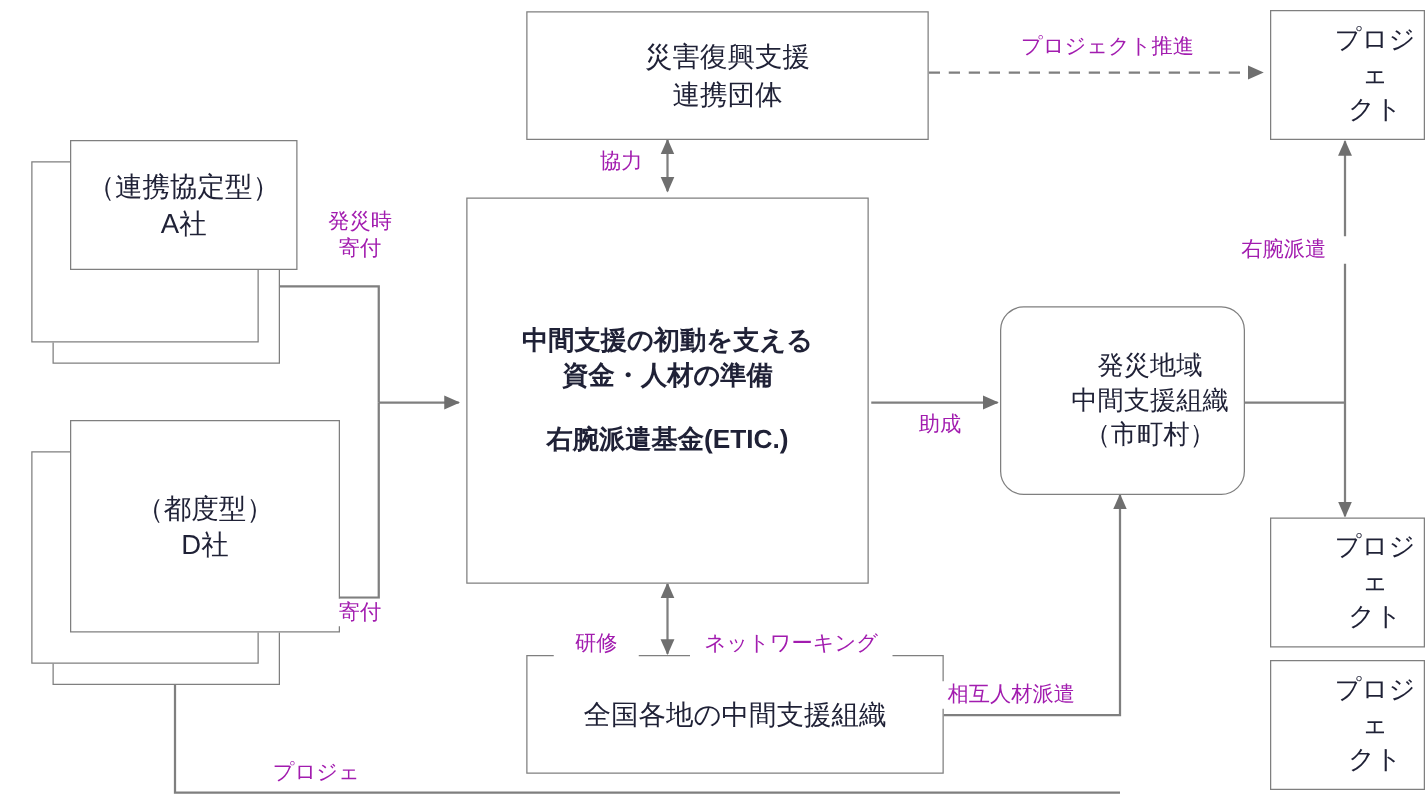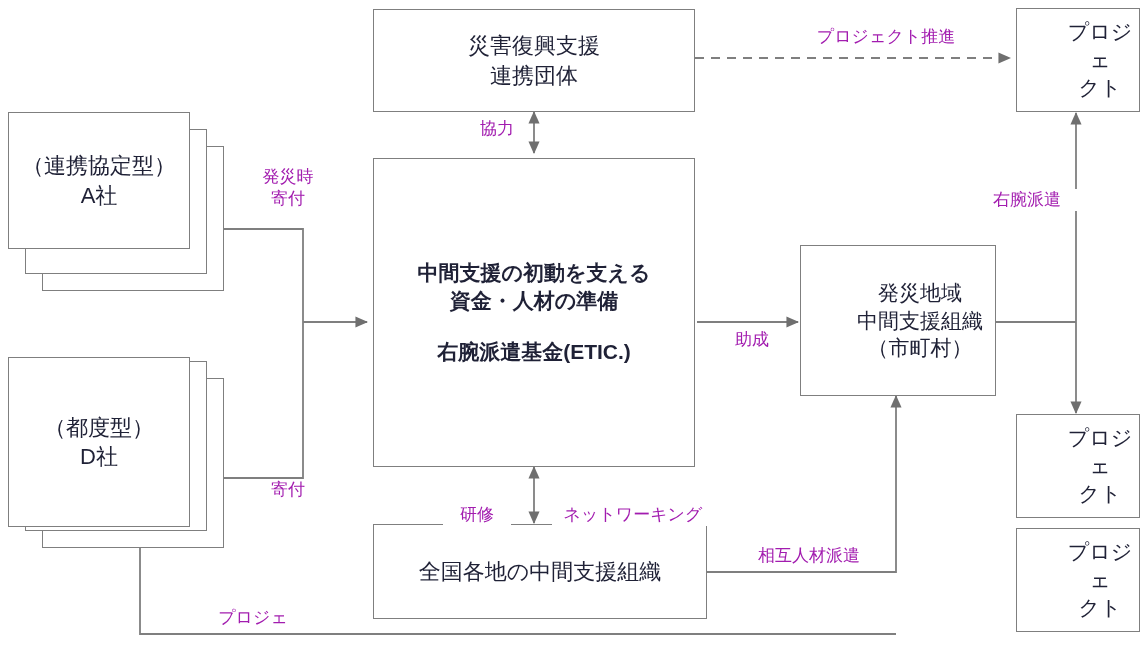--- a/index.html
+++ b/index.html
@@ -51,21 +51,21 @@
   }
   .edge-label {
     position: absolute;
     background: #ffffff;
     color: #a21caf;
     white-space: pre-line;
     text-align: center;
     line-height: 1.28;
     padding: 0 3px;
   }
-  .fs-22 { font-size: 22px; }
+  .fs-22 { font-size: 22px; margin-left: 48px; }
   .fs-21 { font-size: 21px; padding-left: 44px; }
   .fs-17 { font-size: 17px; }
   .center-main {
     font-weight: bold;
     font-size: 21px;
     line-height: 1.34;
     white-space: pre-line;
   }
   .center-sub {
     font-size: 21px;
@@ -120,39 +120,39 @@
     </g>
   </svg>
 
   <div class="node fs-22" style="left:373px; top:9px; width:322px; height:103px;">
     <span class="node-label">災害復興支援
 連携団体</span>
   </div>
 
   <div class="stack-card" style="left:42px; top:146px; width:182px; height:145px;"></div>
   <div class="stack-card" style="left:25px; top:129px; width:182px; height:145px;"></div>
-  <div class="node fs-22" style="left:8px; top:112px; width:182px; height:137px;">
+  <div class="node fs-22" style="left:8px; top:112px; width:182px; height:104px;">
     <span class="node-label">（連携協定型）
 A社</span>
   </div>
 
   <div class="stack-card" style="left:42px; top:378px; width:182px; height:170px;"></div>
   <div class="stack-card" style="left:25px; top:361px; width:182px; height:170px;"></div>
-  <div class="node fs-22" style="left:8px; top:357px; width:182px; height:170px;">
+  <div class="node fs-22" style="left:8px; top:336px; width:216px; height:170px;">
     <span class="node-label">（都度型）
 D社</span>
   </div>
 
   <div class="node" style="left:373px; top:158px; width:322px; height:309px;">
     <span class="center-main">中間支援の初動を支える
 資金・人材の準備</span>
     <span class="center-sub">右腕派遣基金(ETIC.)</span>
   </div>
 
-  <div class="node fs-21" style="left:800px; top:245px; width:196px; height:151px;">
+  <div class="node fs-21" style="left:800px; top:245px; width:196px; height:151px;border-radius:19px;">
     <span class="node-label">発災地域
 中間支援組織
 （市町村）</span>
   </div>
 
   <div class="node fs-22" style="left:373px; top:524px; width:334px; height:95px;">
     <span class="node-label">全国各地の中間支援組織</span>
   </div>
 
   <div class="node fs-21" style="left:1016px; top:8px; width:124px; height:104px;">

